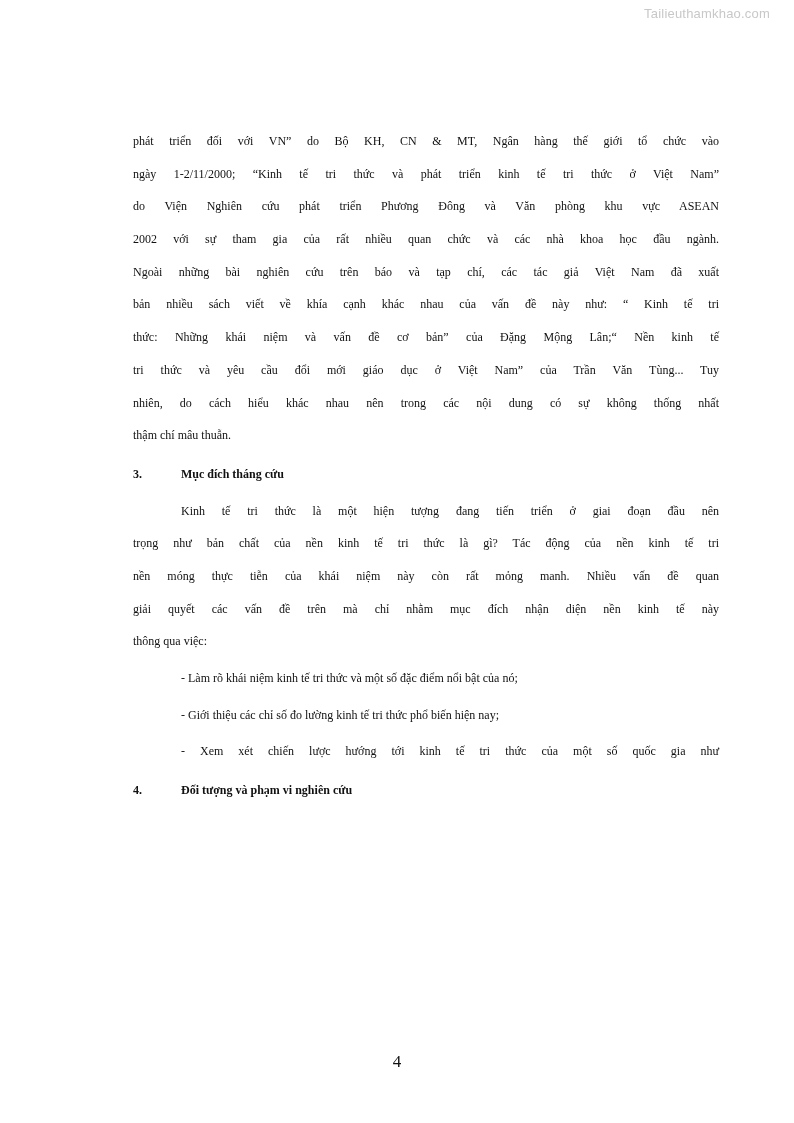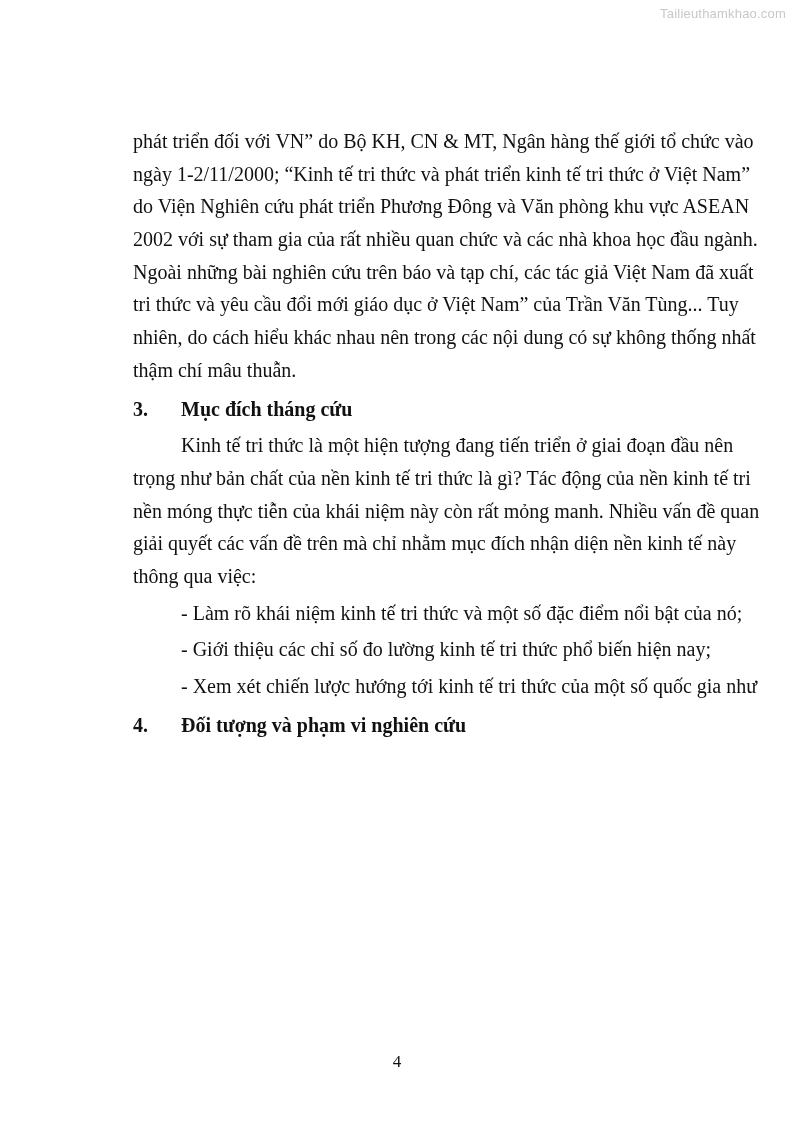--- a/index.html
+++ b/index.html
@@ -1,21 +1,21 @@
 <!DOCTYPE html>
 <html><head>
 <meta charset="utf-8">
 <style>
   html, body { margin: 0; padding: 0; background: #ffffff; }
   body { width: 794px; height: 1123px; position: relative; overflow: hidden;
          font-family: "Liberation Serif", "DejaVu Serif", serif; color: #111; }
-  .watermark { position: absolute; top: 6px; right: 8px; font-family: "Liberation Sans", "DejaVu Sans", sans-serif;
+  .watermark { position: absolute; top: 6px; right: 24px; font-family: "Liberation Sans", "DejaVu Sans", sans-serif;
                font-size: 13px; color: #c8c8c8; letter-spacing: 0.2px; }
   .page { position: absolute; left: 133px; top: 125px; width: 586px; }
-  .line { font-size: 20px; line-height: 32.7px; white-space: nowrap; height: 32.7px; }
+  .line { font-size: 12px; line-height: 32.7px; white-space: nowrap; height: 32.7px; }
   .just { text-align: justify; text-align-last: justify; }
   .indent { padding-left: 48px; }
   .heading { font-weight: bold; margin-top: 6px; margin-bottom: 4px; display: flex; }
   .heading .num { width: 48px; }
   .gap { height: 4px; }
   .pagenum { position: absolute; left: 0; right: 0; top: 1052px; text-align: center; font-size: 17px; }
   .last { text-align: left; text-align-last: left; }
 </style>
 </head>
 <body>
@@ -23,20 +23,22 @@
 <div class="watermark">Tailieuthamkhao.com</div>
 
 <div class="page">
 
   <div>
     <div class="line just">phát triển đối với VN” do Bộ KH, CN &amp; MT, Ngân hàng thế giới tổ chức vào</div>
     <div class="line just">ngày 1-2/11/2000; “Kinh tế tri thức và phát triển kinh tế tri thức ở Việt Nam”</div>
     <div class="line just">do Viện Nghiên cứu phát triển Phương Đông và Văn phòng khu vực ASEAN</div>
     <div class="line just">2002 với sự tham gia của rất nhiều quan chức và các nhà khoa học đầu ngành.</div>
     <div class="line just">Ngoài những bài nghiên cứu trên báo và tạp chí, các tác giả Việt Nam đã  xuất</div>
+    <div class="line just">bản nhiều sách viết về khía cạnh khác nhau của vấn đề này như: “ Kinh tế tri</div>
+    <div class="line just">thức: Những khái niệm và vấn đề cơ bản” của Đặng Mộng Lân;“ Nền kinh tế</div>
     <div class="line just">tri thức và yêu cầu đổi mới giáo dục ở Việt Nam” của Trần Văn Tùng... Tuy</div>
     <div class="line just">nhiên, do cách hiểu khác nhau nên trong các nội dung có sự không thống nhất</div>
     <div class="line last">thậm chí mâu thuẫn.</div>
   </div>
 
   <div class="line heading">
     <span class="num">3.</span>
     <span>Mục đích tháng cứu</span>
   </div>
 

